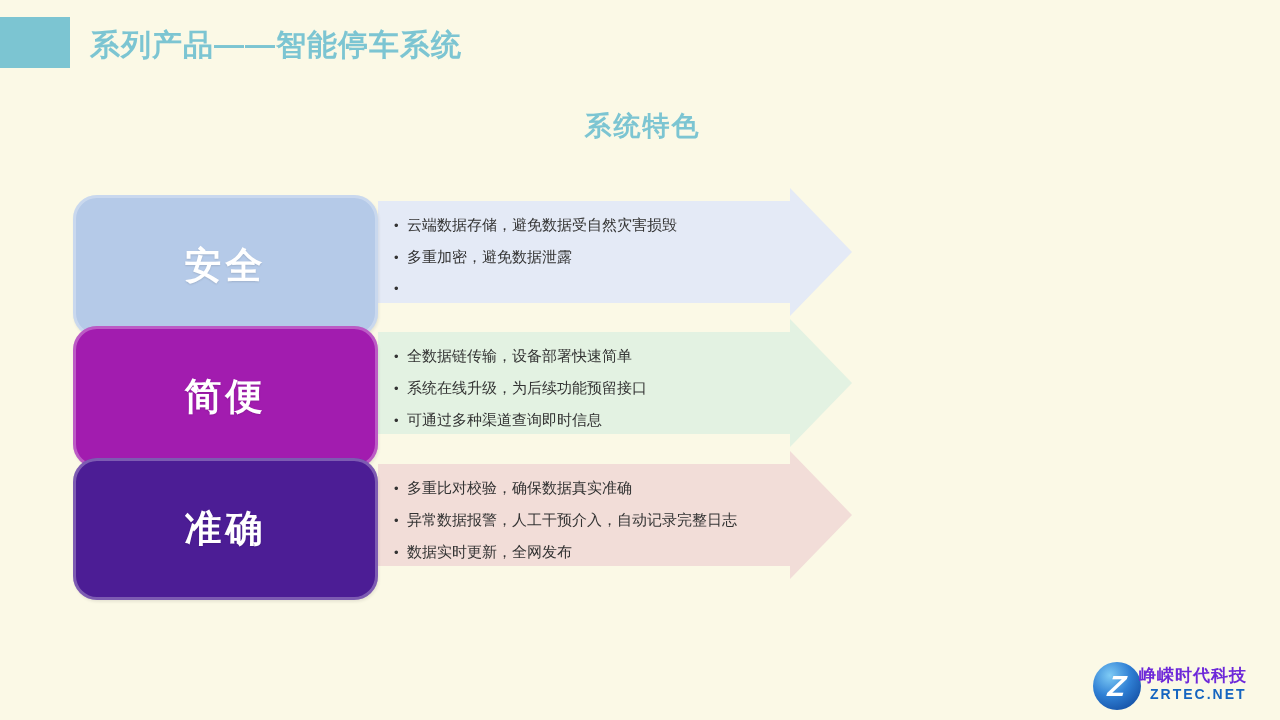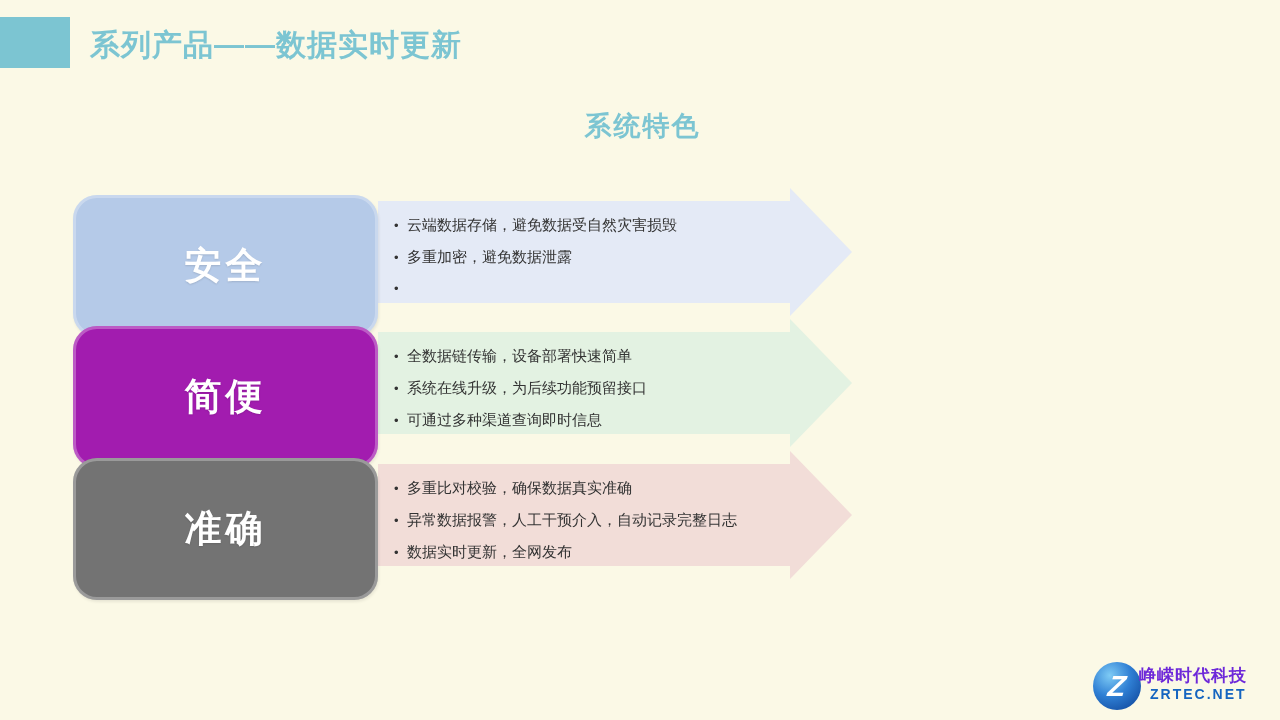--- a/index.html
+++ b/index.html
@@ -29,21 +29,21 @@
   .panel-blue{background:#e4eaf6;} .head-blue{border-left:62px solid #e4eaf6;}
   .panel-green{background:#e3f2e2;} .head-green{border-left:62px solid #e3f2e2;}
   .panel-red{background:#f2ddd8;} .head-red{border-left:62px solid #f2ddd8;}
   .block{
     position:absolute;left:73px;top:0;width:305px;height:142px;border-radius:24px;
     display:flex;align-items:center;justify-content:center;
     box-shadow:inset 0 0 0 3px rgba(255,255,255,0.28), 1px 2px 3px rgba(0,0,0,0.08);
   }
   .block-blue{background:#b5cae8;}
   .block-green{background:#a21caf;}
-  .block-orange{background:#737373;}
+  .block-orange{background:#4c1d95;}
   .block-label{color:#ffffff;font-size:37px;font-weight:bold;letter-spacing:4px;text-shadow:0 1px 2px rgba(0,0,0,0.12);}
   .bullets{margin:0;padding:8px 6px 0 16px;list-style:none;}
   .bullets li{display:flex;align-items:baseline;font-size:15px;color:#333333;line-height:31px;}
   .dot{width:13px;flex:0 0 13px;font-size:13px;color:#333333;}
   
   .cloud{position:absolute;left:880px;top:255px;width:340px;height:185px;}
   .cloud .puff{position:absolute;background:#7cc5d2;border-radius:50%;}
   .puff-left{left:12px;top:42px;width:112px;height:112px;}
   .puff-mid{left:58px;top:12px;width:122px;height:122px;}
   .puff-top{left:112px;top:8px;width:162px;height:162px;}
@@ -63,21 +63,21 @@
   .logo-z{color:#ffffff;font-size:29px;font-weight:bold;font-style:italic;transform:skewX(-6deg);line-height:1;}
   .logo-company{position:absolute;left:49px;top:4px;font-size:17px;font-weight:bold;color:#6d28d9;letter-spacing:1px;}
   .logo-site{position:absolute;left:60px;top:26px;font-size:14px;font-weight:bold;color:#1565c0;letter-spacing:2px;}
 </style>
 </head>
 <body>
 
 <div class="stage">
 
   <div class="accent-square"></div>
-  <div class="page-title">系列产品——数据实时更新</div>
+  <div class="page-title">系列产品——智能停车系统</div>
   <div class="subtitle">系统特色</div>
 
   <div class="feature-row row1">
     <div class="panel panel-blue">
       <ul class="bullets">
         <li>
             <span class="dot">•</span>
             <span>云端数据存储，避免数据受自然灾害损毁</span>
           </li>
         <li>

